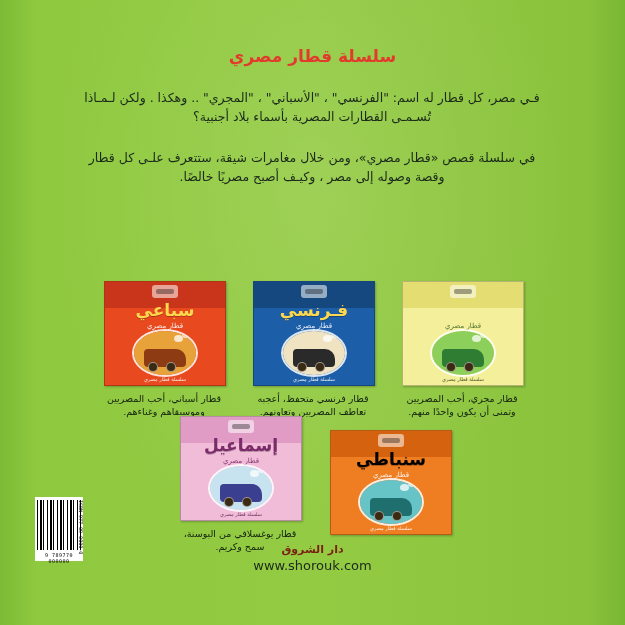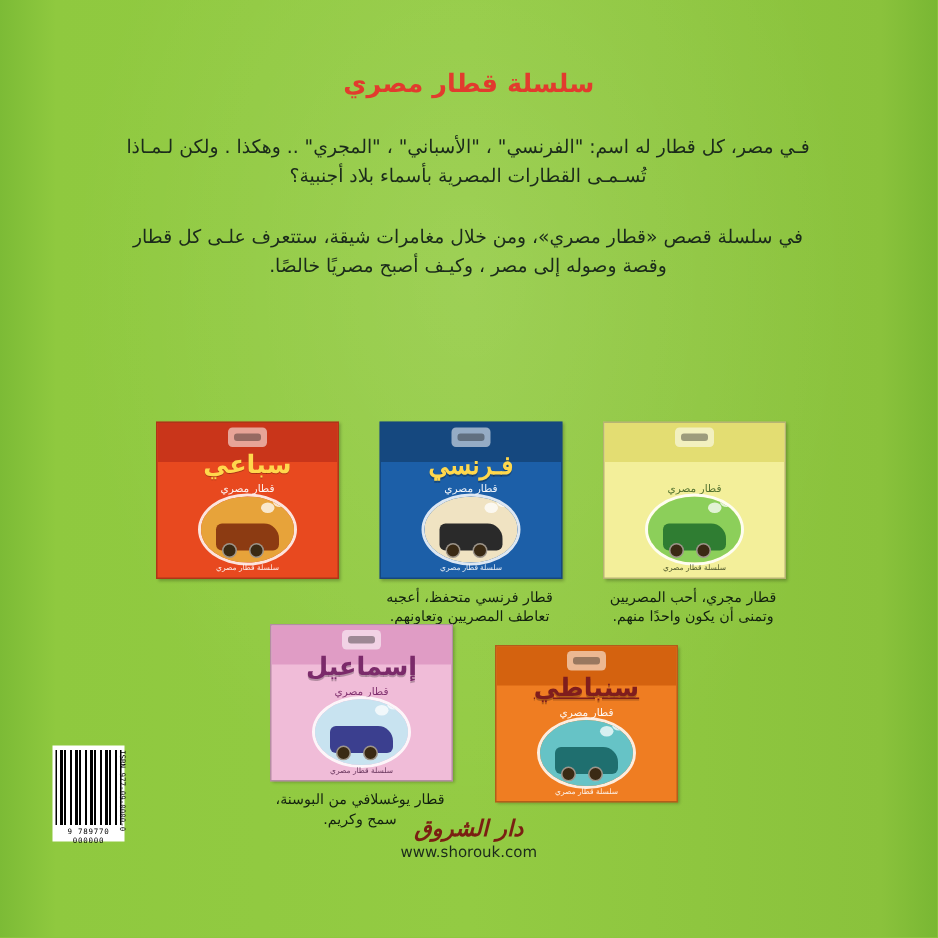--- a/index.html
+++ b/index.html
@@ -136,24 +136,24 @@
     position:absolute;right:-1px;top:3px;width:6px;height:56px;
     writing-mode:vertical-rl;
     font-size:5px;color:#000;font-family:"DejaVu Sans Mono", monospace;
   }
 
   
   #publisher{
     position:absolute;right:0;left:0;top:543px;text-align:center;
   }
   #pub-name{
-    direction:rtl;color:#7a1f12;font-size:15px;font-weight:bold;font-style:italic;
+    direction:rtl;color:#7a1f12;font-size:11px;font-weight:bold;
   }
   #pub-site{
-    color:#1b2a1b;font-size:10px;margin-top:2px;font-family:"DejaVu Sans", sans-serif;
+    color:#1b2a1b;font-size:13px;margin-top:2px;font-family:"DejaVu Sans", sans-serif;
   }
 </style>
 </head>
 <body>
 
 <div id="page">
   <div id="sheen"></div>
 
   <div id="title">سلسلة قطار مصري</div>
 
@@ -169,24 +169,25 @@
       <div class="art">
         <div class="artinner" style="background:#e7a33a;"></div>
         <div class="train" style="background:#8c3b12;"></div>
         <div class="wheel" style="left:14px;"></div>
         <div class="wheel" style="left:32px;"></div>
         <div class="puff" style="left:40px;top:4px;"></div>
         <div class="puff" style="left:48px;top:0px;"></div>
       </div>
       <div class="footline">سلسلة قطار مصري</div>
     </div>
+    <div class="caption">قطار أسباني، أحب المصريين وموسيقاهم وغناءهم.</div>
   </div>
 
   <div class="book" style="left:253px;top:246px;">
-    <div class="cover" style="background:#1c5fa8;font-family:Liberation Serif, serif;">
+    <div class="cover" style="background:#1c5fa8;">
       <div class="topband" style="background:#15487f;"></div>
       <div class="logo"></div>
       <div class="bigname" style="color:#ffd84d;">فـرنسي</div>
       <div class="sub">قطار مصري</div>
       <div class="art">
         <div class="artinner" style="background:#f0e3c2;"></div>
         <div class="train" style="background:#2a2a2a;"></div>
         <div class="wheel" style="left:14px;"></div>
         <div class="wheel" style="left:32px;"></div>
         <div class="puff" style="left:40px;top:4px;"></div>
@@ -231,21 +232,21 @@
       </div>
       <div class="footline" style="color:rgba(90,40,80,0.9);">سلسلة قطار مصري</div>
     </div>
     <div class="caption">قطار يوغسلافي من البوسنة، سمح وكريم.</div>
   </div>
 
   <div class="book" style="left:330px;top:395px;">
     <div class="cover" style="background:#ef7d22;">
       <div class="topband" style="background:#d4620f;"></div>
       <div class="logo"></div>
-      <div class="bigname" style="color:#7f1d1d;text-decoration:underline;">سنباطي</div>
+      <div class="bigname" style="color:#000000;">سنباطي</div>
       <div class="sub">قطار مصري</div>
       <div class="art">
         <div class="artinner" style="background:#66c3c6;"></div>
         <div class="train" style="background:#1f6f6f;"></div>
         <div class="wheel" style="left:14px;"></div>
         <div class="wheel" style="left:32px;"></div>
         <div class="puff" style="left:40px;top:4px;"></div>
         <div class="puff" style="left:48px;top:0px;"></div>
       </div>
       <div class="footline">سلسلة قطار مصري</div>

